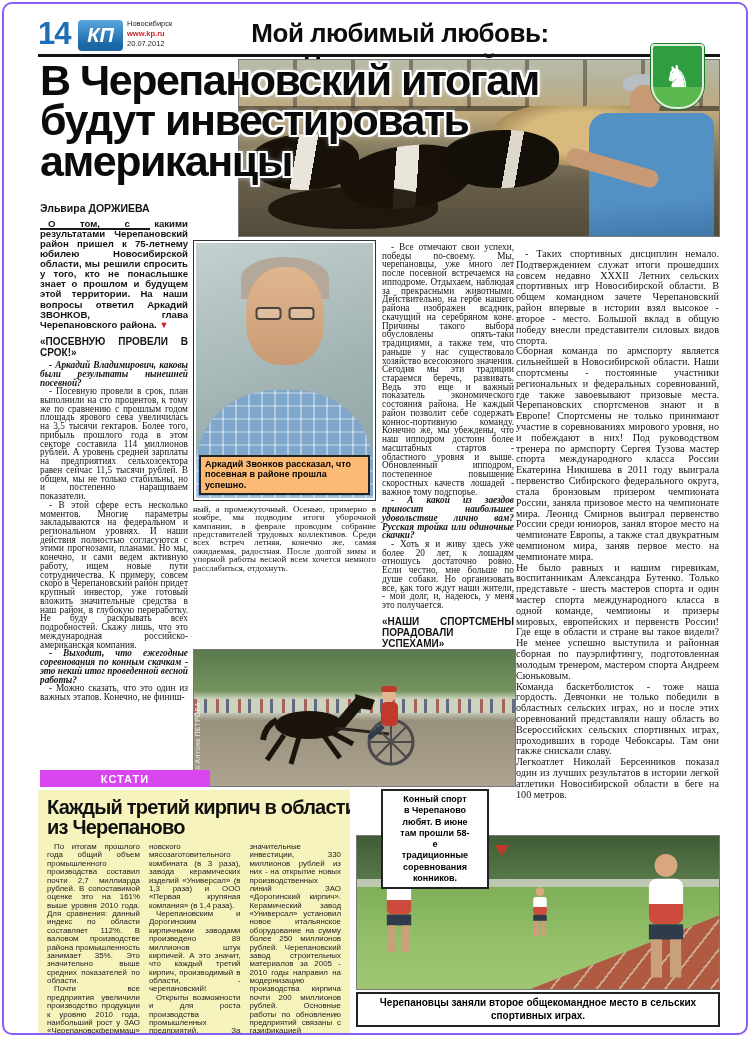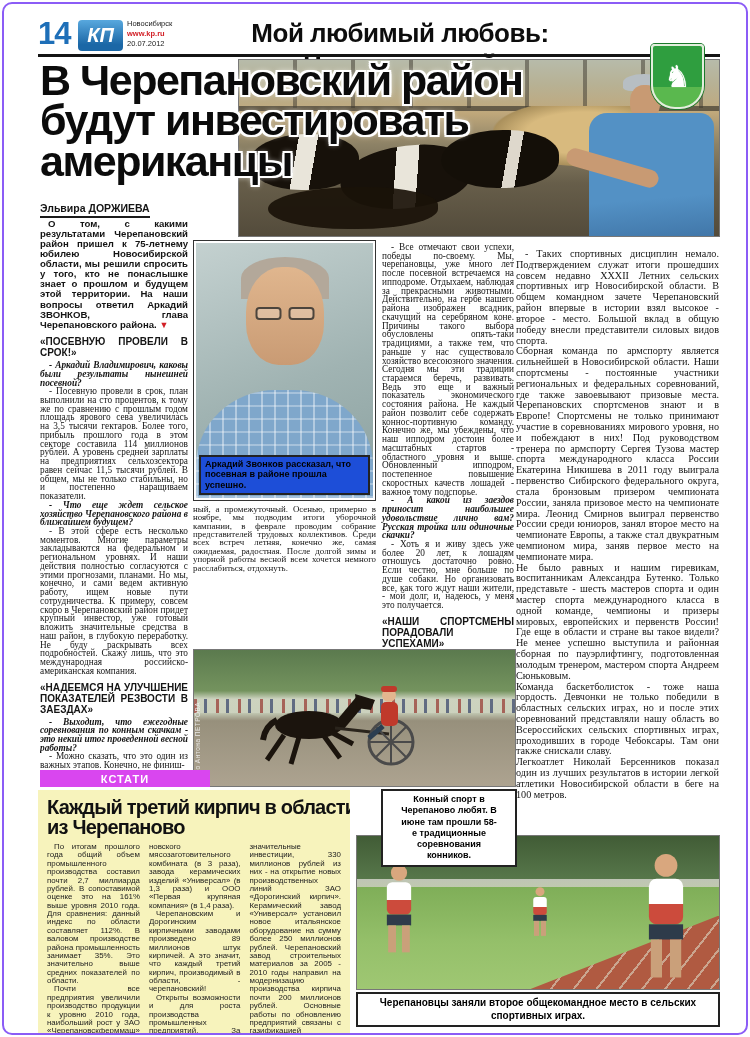--- a/index.html
+++ b/index.html
@@ -51,21 +51,21 @@
   .cows .man-arm  { left:68%; top:56%; width:95px; height:18px; background:#c89a73;
                     border-radius:9px; transform:rotate(16deg); }
 
   
   .headline { position:absolute; left:36px; top:56px; width:490px; z-index:4;
               font-weight:800; font-size:43px; line-height:0.94; letter-spacing:-1.5px; color:#0b0b0b;
               text-shadow:-2px -2px 0 #fff, 2px -2px 0 #fff, -2px 2px 0 #fff, 2px 2px 0 #fff,
                           0 -2px 0 #fff, 0 2px 0 #fff, -2px 0 0 #fff, 2px 0 0 #fff, 0 0 6px #fff; }
   .headline span { display:block; white-space:nowrap; }
   .byline { position:absolute; left:36px; top:198px; width:150px; font-size:10.5px; font-weight:700; color:#141414; }
-  .byline span { border-bottom:2px solid #1a1a1a; padding-bottom:2px; }
+  .byline span { border-bottom:2px solid #1a1a1a; padding-bottom:14px; }
 
   
   .col { position:absolute; z-index:1; font-family:"Liberation Serif", serif;
          font-size:9.3px; line-height:0.94; text-align:justify; color:#141414; }
   .col .para { text-indent:9px; }
   .para.cont { text-indent:0 !important; }
   .para.lead { font-family:"Liberation Sans", sans-serif; font-weight:700;
                font-size:9.6px; line-height:1.05; text-indent:8px; margin-bottom:3px; }
   .para.subhead { font-family:"Liberation Sans", sans-serif; font-weight:700; font-size:10px;
                   line-height:1.1; margin:6px 0 3px; text-indent:0; }
@@ -86,32 +86,32 @@
            background:#b3a89a; border-radius:50% 50% 0 0; }
   .zface { left:50%; top:24px; transform:translateX(-50%); width:78px; height:98px;
            background:linear-gradient(180deg,#e0b68e,#c99b74); border-radius:46% 46% 42% 42%; }
   .zglasses { left:50%; top:64px; transform:translateX(-50%); display:flex; gap:7px; }
   .lens { width:26px; height:13px; border:2px solid #4c443c; border-radius:4px; background:rgba(255,255,255,.25); }
   .zshirt { left:0; right:0; bottom:0; height:108px; border-radius:45% 45% 0 0 / 70% 70% 0 0;
             background:#7fa7cb;
             background-image:repeating-linear-gradient(90deg, rgba(255,255,255,.4) 0 2px, transparent 2px 13px),
                              repeating-linear-gradient(0deg, rgba(255,255,255,.3) 0 2px, transparent 2px 13px); }
   .zcaption { position:absolute; left:5px; right:5px; bottom:5px; z-index:6;
-              border:2px solid #222; background:#1d4ed8; padding:2px 4px;
+              border:2px solid #222; background:#fdba74; padding:2px 4px;
               font-family:"Liberation Sans", sans-serif; font-weight:700; font-size:9px; line-height:1.2; }
 
   
   .horse { left:189px; top:645px; width:323px; height:138px; z-index:5;
            background:linear-gradient(180deg,#5b7a4e 0%,#74935e 30%,#ccd2bf 36%,#c3cab4 46%,#97907c 52%,#ada390 100%); }
   .horse .crowd { left:0; right:0; top:36%; height:10%; opacity:.85;
            background:repeating-linear-gradient(90deg,#a05048 0 3px,#cdd3bf 3px 10px,#4e5a78 10px 13px,#cdd3bf 13px 22px); }
   .horse svg { position:absolute; left:14%; top:22%; width:220px; height:96px; }
   .credit { position:absolute; left:0px; bottom:4px; z-index:6; writing-mode:vertical-rl;
             transform:rotate(180deg); font-size:6.5px; color:#f0f0f0; letter-spacing:.5px; opacity:.9; }
-  .hcaption { position:absolute; left:377px; top:785px; width:136px; z-index:6;
+  .hcaption { position:absolute; left:377px; top:785px; width:108px; z-index:6;
               border:2px solid #222; background:#fff; padding:3px 17px; text-align:center;
               font-weight:700; font-size:9px; line-height:1.25; }
 
   
   .kicker { position:absolute; left:36px; top:766px; width:170px; height:17px; z-index:6;
             background:#d946ef; color:#fff; font-weight:700; font-size:11px; letter-spacing:1px;
             display:flex; align-items:center; justify-content:center; }
   .ybox { position:absolute; left:34px; top:786px; width:312px; height:247px; z-index:5;
           background:#f7f3bc; padding:5px 9px 4px; overflow:hidden; }
   .yhead { font-size:20px; font-weight:800; line-height:1.0; letter-spacing:-0.8px; color:#111; margin:2px 0 6px; }
@@ -172,37 +172,35 @@
     <div class="cow c2"></div>
     <div class="cow c3"></div>
     <div class="cow c4"></div>
     <div class="man-cap"></div>
     <div class="man-face"></div>
     <div class="man-body"></div>
     <div class="man-arm"></div>
   </div>
 
   <h1 class="headline">
-    <span>В Черепановский район</span>
+    <span>В Черепановский итогам</span>
     <span>будут инвестировать</span>
     <span>американцы</span>
   </h1>
   <div class="byline">
     <span>Эльвира ДОРЖИЕВА</span>
   </div>
 
   <div class="col col1">
     <p class="para lead"><span>О том, с какими результатами Черепановский район пришел к 75-летнему юбилею Новосибирской области, мы решили спросить у того, кто не понаслышке знает о прошлом и будущем этой территории. На наши вопросы ответил Аркадий ЗВОНКОВ, глава Черепановского района.</span> <span class="tri">▼</span></p>
     <div>
         <p class="para subhead">«ПОСЕВНУЮ ПРОВЕЛИ В СРОК!»</p>
         <p class="para question">- Аркадий Владимирович, каковы были результаты нынешней посевной?</p>
         <p class="para answer">- Посевную провели в срок, план выполнили на сто процентов, к тому же по сравнению с прошлым годом площадь ярового сева увеличилась на 3,5 тысячи гектаров. Более того, прибыль прошлого года в этом секторе составила 114 миллионов рублей. А уровень средней зарплаты на предприятиях сельхозсектора равен сейчас 11,5 тысячи рублей. В общем, мы не только стабильны, но и постепенно наращиваем показатели.</p>
-        <p class="para question">- Что еще ждет сельское хозяйство Черепановского района в ближайшем будущем?</p>
         <p class="para answer">- В этой сфере есть несколько моментов. Многие параметры закладываются на федеральном и региональном уровнях. И наши действия полностью согласуются с этими прогнозами, планами. Но мы, конечно, и сами ведем активную работу, ищем новые пути сотрудничества. К примеру, совсем скоро в Черепановский район придет крупный инвестор, уже готовый вложить значительные средства в наш район, в глубокую переработку. Не буду раскрывать всех подробностей. Скажу лишь, что это международная российско-американская компания.</p>
-        <p class="para subhead">«НАДЕЕМСЯ НА УЛУЧШЕНИЕ ПОКАЗАТЕЛЕЙ РЕЗВОСТИ В ЗАЕЗДАХ»</p>
         <p class="para question">- Выходит, что ежегодные соревнования по конным скачкам - это некий итог проведенной весной работы?</p>
         <p class="para answer">- Можно сказать, что это один из важных этапов. Конечно, не финиш-</p>
       </div>
   </div>
 
   <div class="zphoto">
     <div class="zinner">
       <div class="zhair"></div>
       <div class="zface"></div>
       <div class="zglasses">

